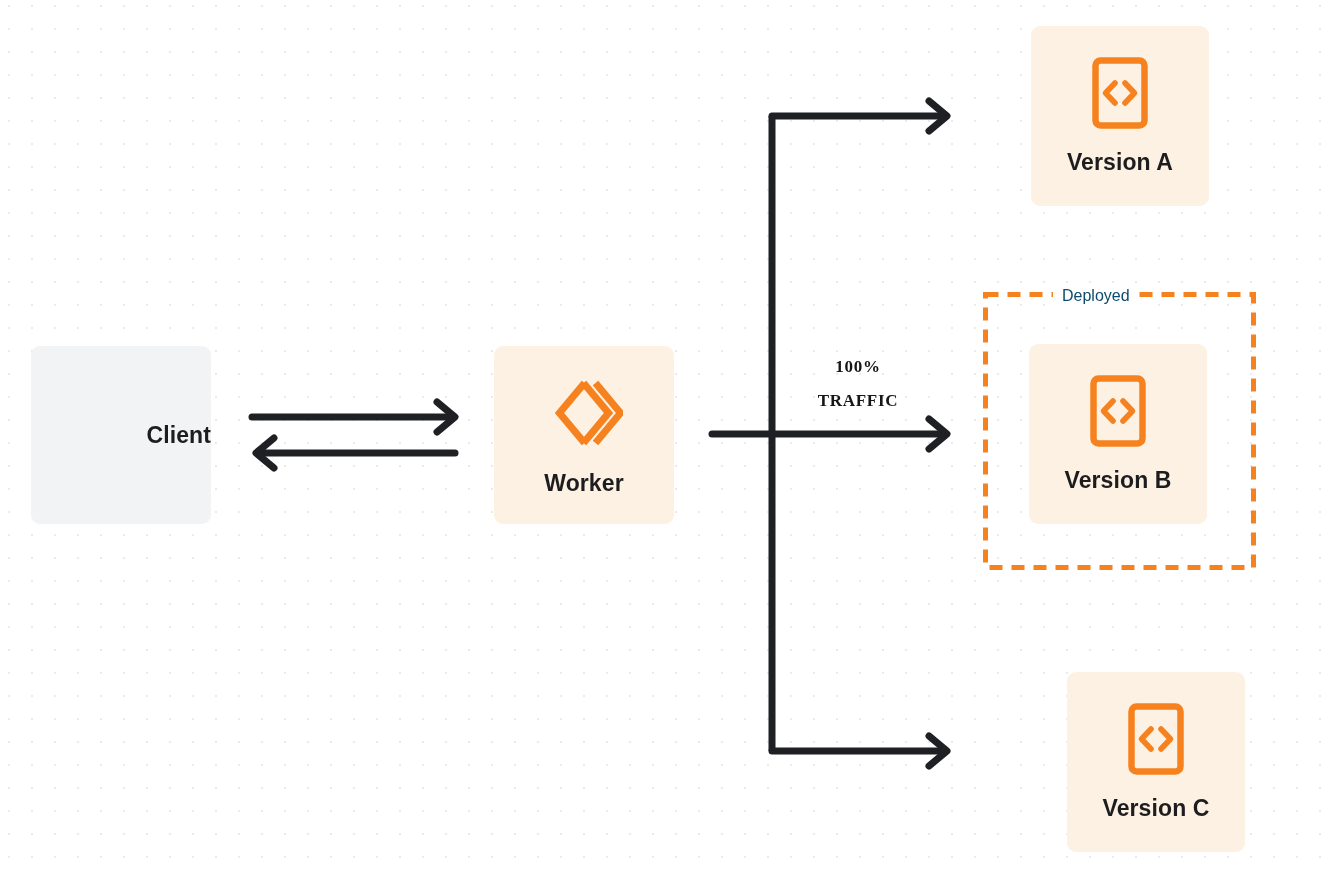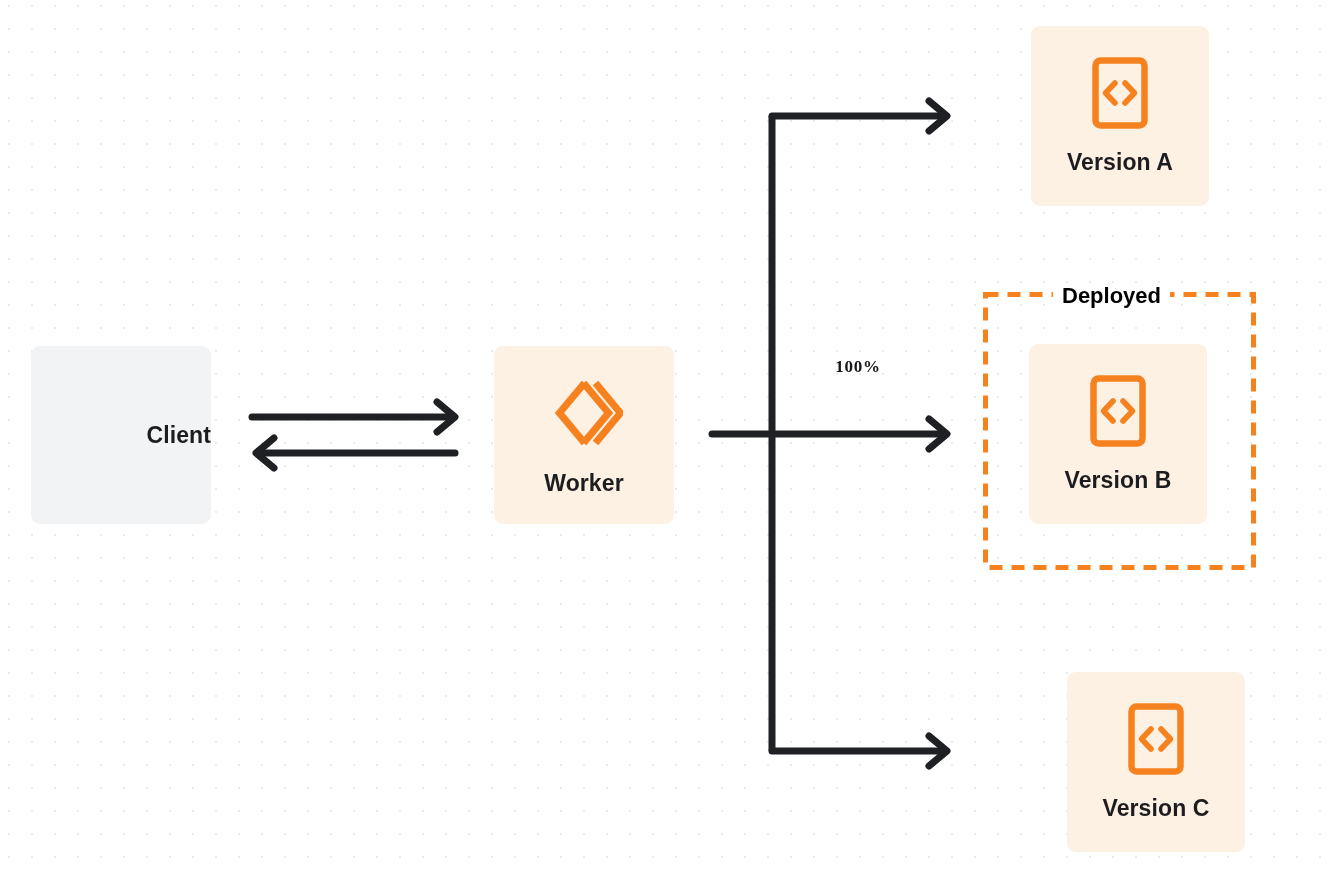--- a/index.html
+++ b/index.html
@@ -80,23 +80,23 @@
     width: 273px;
     height: 278px;
     box-sizing: border-box;
     pointer-events: none;
   }
   .deployed-frame svg { display: block; }
   .deployed-label {
     position: absolute;
     left: 1053px;
     top: 285px;
-    font-size: 22px;
-    font-weight: bold;
-    color: #000000;
+    font-size: 16px;
+    font-weight: normal;
+    color: #0c4a6e;
     background-color: #ffffff;
     padding: 0 9px;
     line-height: 22px;
     white-space: nowrap;
   }
 
   
   .traffic-label {
     position: absolute;
     left: 778px;
@@ -221,15 +221,16 @@
           <path d="M24 27 L14.5 37 L24 47"></path>
           <path d="M34 27 L43.5 37 L34 47"></path>
         </g>
       </svg>
     </span>
     <span class="node-label">Version C</span>
   </div>
 
   <div class="traffic-label">
     <div>100%</div>
+    <div>TRAFFIC</div>
   </div>
 
 </div>
 
 </body></html>

